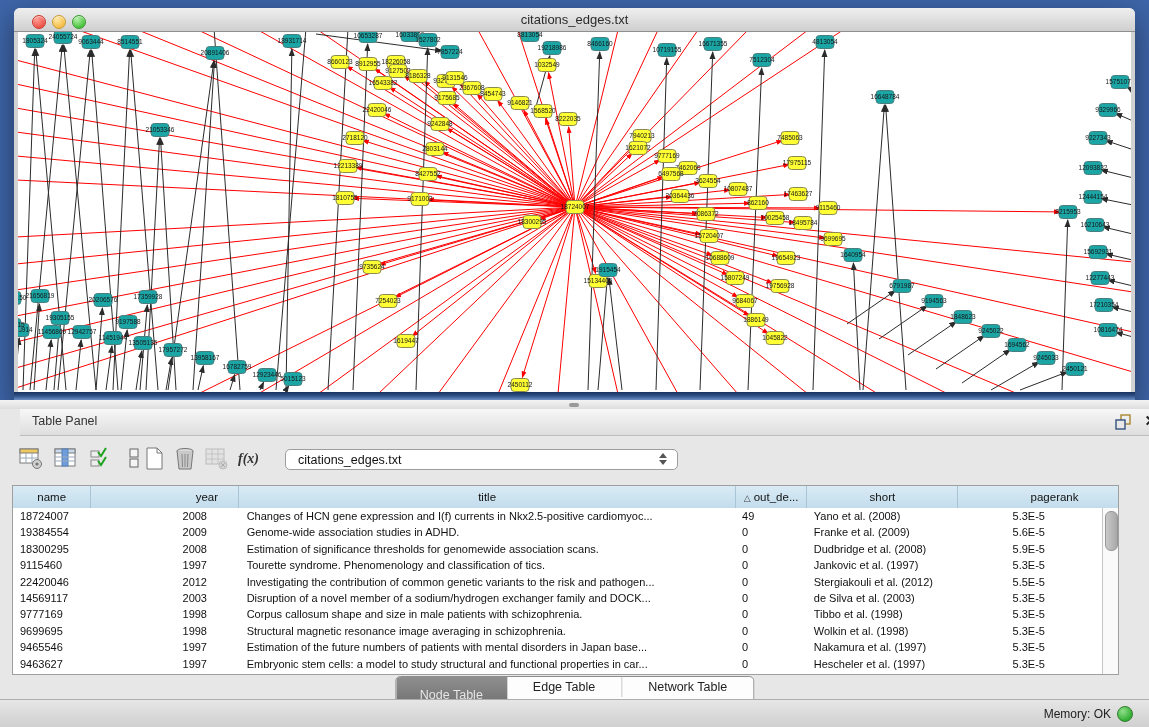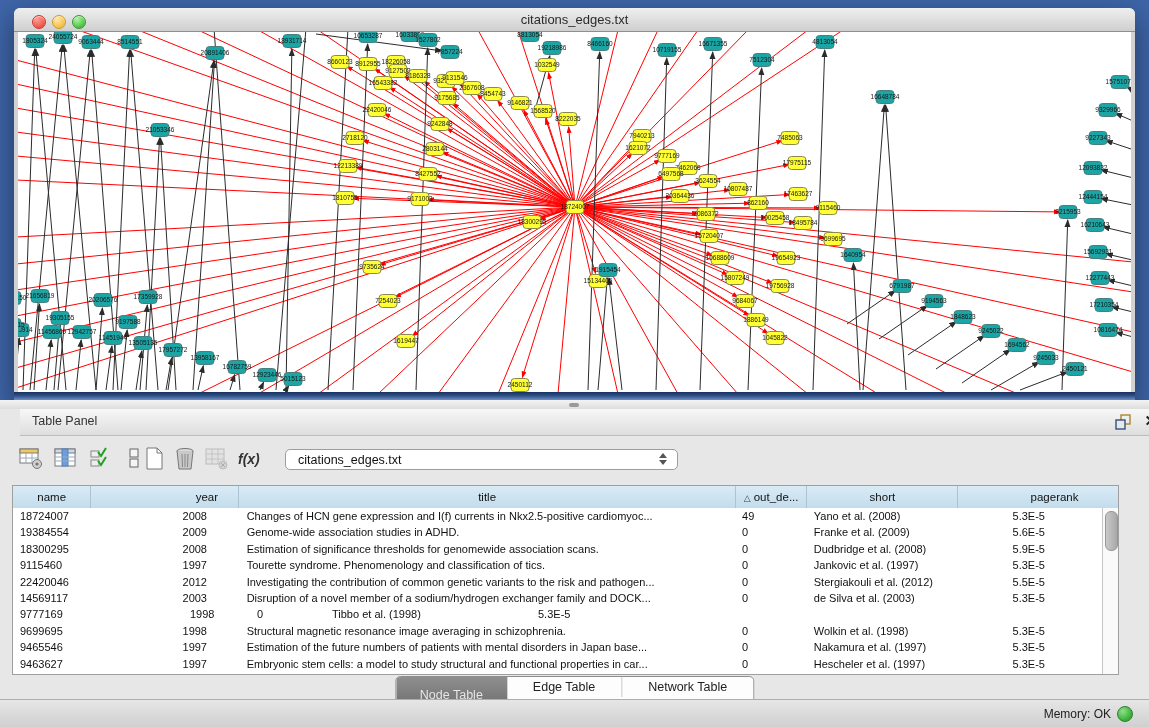--- a/index.html
+++ b/index.html
@@ -35,21 +35,21 @@
                background:#e7e7e7;}
   .panel-header{position:absolute;left:0;top:0;width:100%;height:26px;
                 background:linear-gradient(#f7f7f7,#dedede);
                 border-bottom:1px solid #bdbdbd;margin-left:20px;}
   .panel-title{position:absolute;left:12px;top:5px;font-size:12.5px;color:#333;}
   .ph-float{position:absolute;right:38px;top:5px;width:16px;height:16px;cursor:pointer;}
   .ph-close{position:absolute;right:12px;top:3px;font-size:15px;font-weight:bold;color:#222;cursor:pointer;}
   
   .toolbar{position:absolute;left:0;top:27px;width:100%;height:48px;}
   .tb-icon{position:absolute;top:10px;width:26px;height:26px;cursor:pointer;}
-  .fx{font-family:Liberation Sans, sans-serif;font-style:italic;font-weight:bold;
+  .fx{font-family:Liberation Serif, serif;font-style:italic;font-weight:bold;
       font-size:14px;color:#333;line-height:26px;}
   .dropdown{position:absolute;left:285px;top:13px;width:393px;height:21px;
             background:#ffffff;border:1px solid #9e9e9e;border-radius:5px;
             font-size:12.5px;color:#111;line-height:21px;padding-left:12px;
             box-sizing:border-box;cursor:pointer;}
   .stepper{position:absolute;right:10px;top:3px;display:flex;flex-direction:column;gap:2px;}
   .stepper i{display:block;width:0;height:0;border-left:4px solid transparent;border-right:4px solid transparent;}
   .stepper .up{border-bottom:5px solid #555;}
   .stepper .down{border-top:5px solid #555;}
   
@@ -653,20 +653,21 @@
             <div class="tcell c2">2003</div>
             <div class="tcell c3">Disruption of a novel member of a sodium/hydrogen exchanger family and DOCK...</div>
             <div class="tcell c4">0</div>
             <div class="tcell c5">de Silva et al. (2003)</div>
             <div class="tcell c6">5.3E-5</div>
           </div>
           <div class="trow">
             <div class="tcell c0">9777169</div>
             <div class="tcell c1">1</div>
             <div class="tcell c2">1998</div>
+            <div class="tcell c3">Corpus callosum shape and size in male patients with schizophrenia.</div>
             <div class="tcell c4">0</div>
             <div class="tcell c5">Tibbo et al. (1998)</div>
             <div class="tcell c6">5.3E-5</div>
           </div>
           <div class="trow">
             <div class="tcell c0">9699695</div>
             <div class="tcell c1">1</div>
             <div class="tcell c2">1998</div>
             <div class="tcell c3">Structural magnetic resonance image averaging in schizophrenia.</div>
             <div class="tcell c4">0</div>

